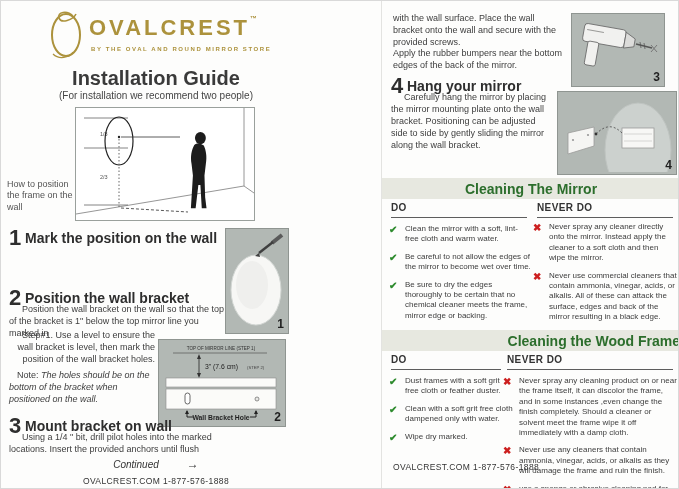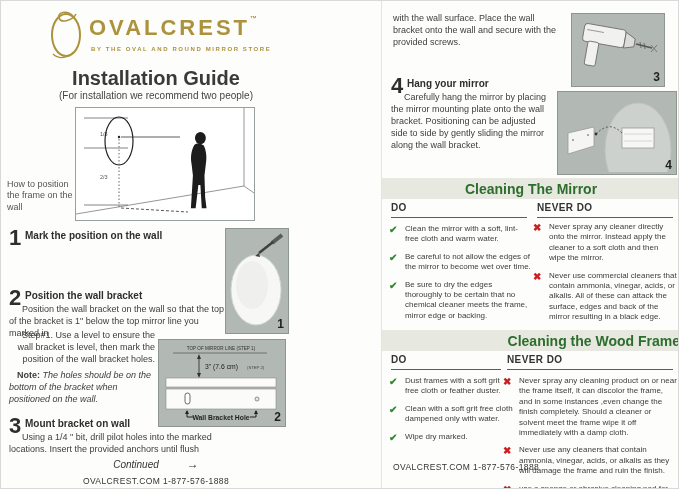--- a/index.html
+++ b/index.html
@@ -10,26 +10,26 @@
   .center{text-align:center;}
   
   .logo-word{font-size:22px;font-weight:bold;color:#ac923c;letter-spacing:3px;line-height:1;}
   .logo-tm{font-size:7px;vertical-align:top;position:relative;top:-2px;letter-spacing:0;}
   .tagline{font-size:6px;color:#ac923c;letter-spacing:1.6px;font-weight:bold;}
   .title{font-size:20px;font-weight:bold;color:#3a3a3a;}
   .subtitle{font-size:10px;color:#454545;}
   .caption{font-size:9px;color:#555;line-height:1.25;}
   .diagram-box{border:1px solid #9aa09c;background:#fff;}
   .stepnum{font-size:22px;font-weight:bold;color:#2e2e2e;line-height:1;}
-  .stephead{font-size:10px;font-weight:bold;color:#2e2e2e;}
+  .stephead{font-size:14px;font-weight:bold;color:#2e2e2e;}
   .stepbody{font-size:9px;line-height:1.32;color:#3d3d3d;text-indent:13px;}
   .stepbody.noindent{text-indent:0;}
   .note{font-size:9px;line-height:1.32;color:#3d3d3d;}
   .note em{font-style:italic;}
-  .note b{font-style:normal;font-weight:bold;padding-left:8px;}
+  .note b{font-style:normal;font-weight:normal;padding-left:8px;}
   .figure{background:#b2b8b4;border:1px solid #8f9591;}
   .figlabel{position:absolute;right:4px;bottom:2px;font-size:12px;font-weight:bold;color:#1f1f1f;}
   .continued{font-size:10px;font-style:italic;color:#333;}
   .cont-arrow{font-style:normal;font-size:12px;margin-left:28px;}
   .footer{font-size:8.5px;color:#333;letter-spacing:0.4px;}
   .pagediv{width:1px;background:#e3e3e1;}
   
   .rp-body{font-size:9px;line-height:1.32;color:#3d3d3d;}
   .band{background:#e7e8e0;display:flex;align-items:center;justify-content:center;}
   .band-title{font-size:14px;font-weight:bold;color:#2c6e2c;}
@@ -136,20 +136,21 @@
   <div class="abs stepbody" style="left:8px;top:431px;width:222px;">Using a 1/4 " bit, drill pilot holes into the marked locations. Insert the provided anchors until flush</div>
 
   <div class="abs continued center" style="left:0;top:456px;width:310px;">
     <span>Continued</span><span class="cont-arrow">→</span>
   </div>
   <div class="abs footer center" style="left:0;top:475px;width:310px;">OVALCREST.COM  1-877-576-1888</div>
 
   <div class="abs pagediv" style="left:380px;top:0;height:489px;"></div>
 
   <div class="abs rp-body" style="left:392px;top:12px;width:172px;">with the wall surface. Place the wall bracket onto the wall and secure with the provided screws.</div>
+  <div class="abs rp-body" style="left:392px;top:47px;width:172px;">Apply the rubber bumpers near the bottom edges of the back of the mirror.</div>
 
   <div class="abs figure" style="left:570px;top:12px;width:92px;height:72px;">
     <svg width="90" height="70" viewBox="0 0 90 70">
       <g transform="rotate(10 40 30)">
         <rect x="10" y="14" width="42" height="18" rx="3" fill="#f1f1ef" stroke="#666" stroke-width="0.8"></rect>
         <rect x="16" y="31" width="11" height="24" rx="2" fill="#f1f1ef" stroke="#666" stroke-width="0.8"></rect>
         <polygon points="52,16 62,21 62,29 52,32" fill="#dcdcda" stroke="#666" stroke-width="0.8"></polygon>
         <line x1="13" y1="20" x2="30" y2="20" stroke="#9a9a98" stroke-width="1"></line>
       </g>
       <line x1="64" y1="30" x2="80" y2="34" stroke="#555" stroke-width="1.6"></line>

